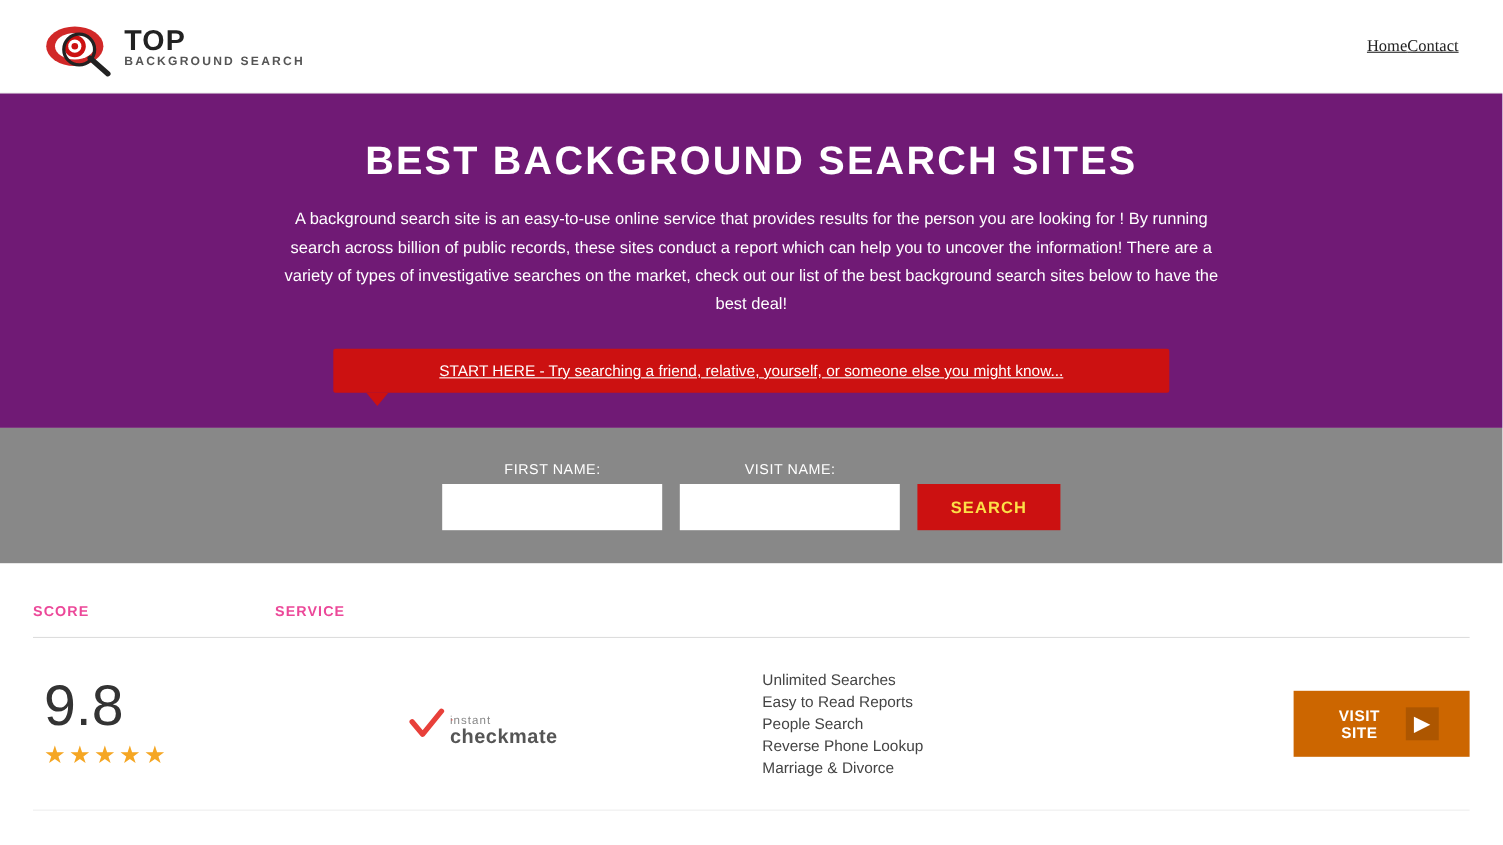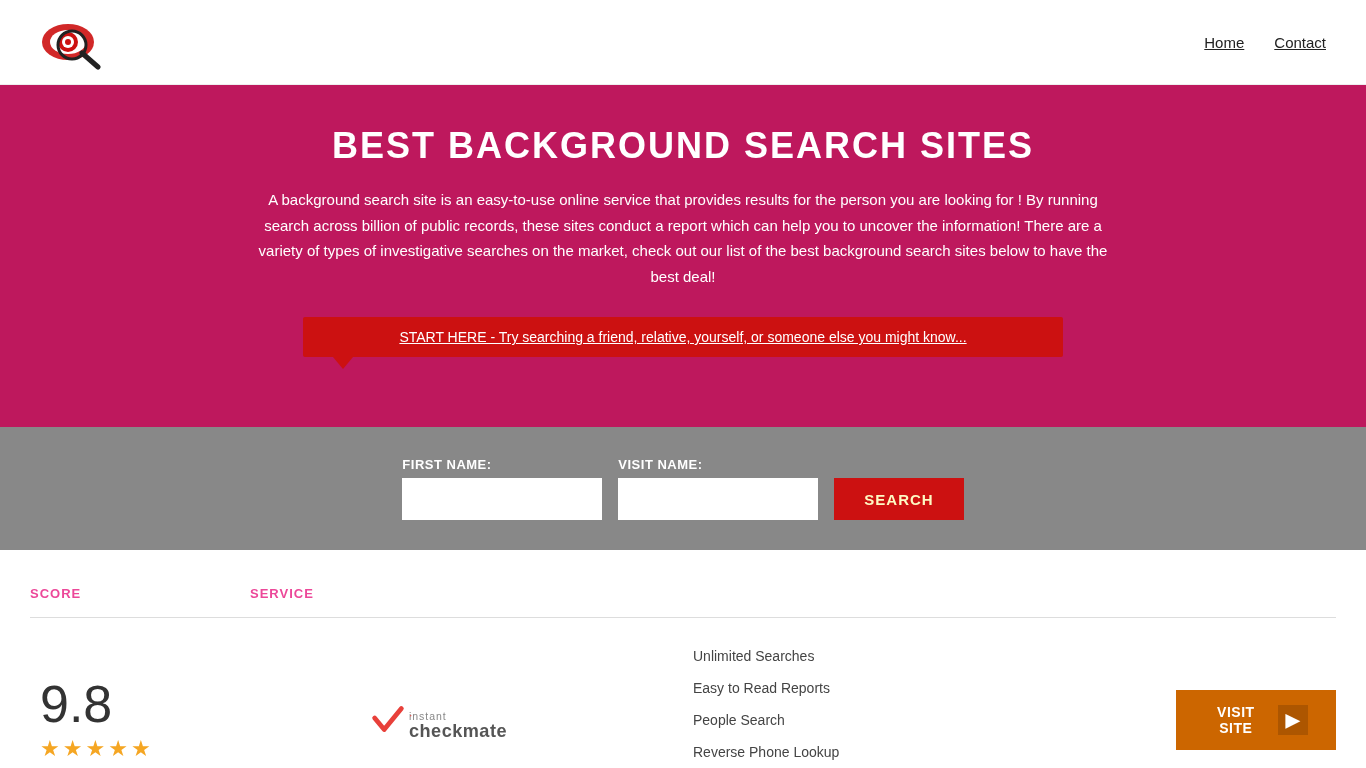--- a/index.html
+++ b/index.html
@@ -36,32 +36,32 @@
       letter-spacing: 1px;
     }
     .logo-sub {
       font-size: 11px;
       font-weight: 700;
       color: #555;
       letter-spacing: 2px;
     }
     .nav {
       display: flex;
-      gap: 30px;
+      font-family: Liberation Serif, serif;
     }
     .nav a {
       text-decoration: underline;
       color: #222;
       font-size: 15px;
     }
 
     
     .hero {
-      background: #be185d;
-      padding: 40px 20px 70px;
+      background: #701a75;
+      padding: 40px 20px 32px;
       text-align: center;
       color: #fff;
     }
     .hero h1 {
       font-size: 36px;
       font-weight: 900;
       letter-spacing: 2px;
       margin-bottom: 20px;
       color: #fff;
     }
@@ -101,35 +101,36 @@
     .search-form {
       display: flex;
       align-items: flex-end;
       justify-content: center;
       gap: 16px;
     }
     .search-field label {
       display: block;
       color: #fff;
       font-size: 13px;
-      font-weight: 700;
+      font-weight: 400;
       margin-bottom: 6px;
       letter-spacing: 0.5px;
+      text-align: center;
     }
     .search-field input {
       width: 200px;
       height: 42px;
       border: none;
       padding: 0 10px;
       font-size: 14px;
       background: #fff;
     }
     .search-btn {
       background: #cc1111;
-      color: #fef9c3;
+      color: #fde047;
       border: none;
       padding: 0 30px;
       height: 42px;
       font-size: 15px;
       font-weight: 700;
       letter-spacing: 1px;
       cursor: pointer;
     }
 
     
@@ -181,21 +182,21 @@
       font-size: 22px;
     }
     .service-cell {
       display: flex;
       align-items: center;
       justify-content: center;
     }
     .features-cell {
       display: flex;
       flex-direction: column;
-      gap: 16px;
+      gap: 4px;
     }
     .features-cell span {
       font-size: 14px;
       color: #444;
     }
     .visit-cell {
       display: flex;
       align-items: center;
       justify-content: center;
     }
@@ -231,20 +232,24 @@
 
       <ellipse cx="28" cy="27" rx="26" ry="18" fill="#cc1111" opacity="0.9"></ellipse>
       <ellipse cx="28" cy="27" rx="18" ry="12" fill="#fff"></ellipse>
       <circle cx="28" cy="27" r="10" fill="#cc1111"></circle>
       <circle cx="28" cy="27" r="6" fill="#fff"></circle>
       <circle cx="28" cy="27" r="3" fill="#cc1111"></circle>
 
       <line x1="42" y1="38" x2="58" y2="52" stroke="#222" stroke-width="5" stroke-linecap="round"></line>
       <circle cx="32" cy="30" r="14" fill="none" stroke="#222" stroke-width="3"></circle>
     </svg>
+    <div class="logo-text">
+      <span class="logo-top">TOP</span>
+      <span class="logo-sub">BACKGROUND SEARCH</span>
+    </div>
   </div>
   <nav class="nav">
     <a href="#">Home</a>
     <a href="#">Contact</a>
   </nav>
 </header>
 
 <section class="hero">
   <h1>BEST BACKGROUND SEARCH SITES</h1>
   <p>A background search site is an easy-to-use online service that provides results  for the person you are looking for ! By  running  search across billion of public records, these sites conduct  a report which can help you to uncover the information! There are a variety of types of investigative searches on the market, check out our  list of the best background search sites below to have the best deal!</p>

